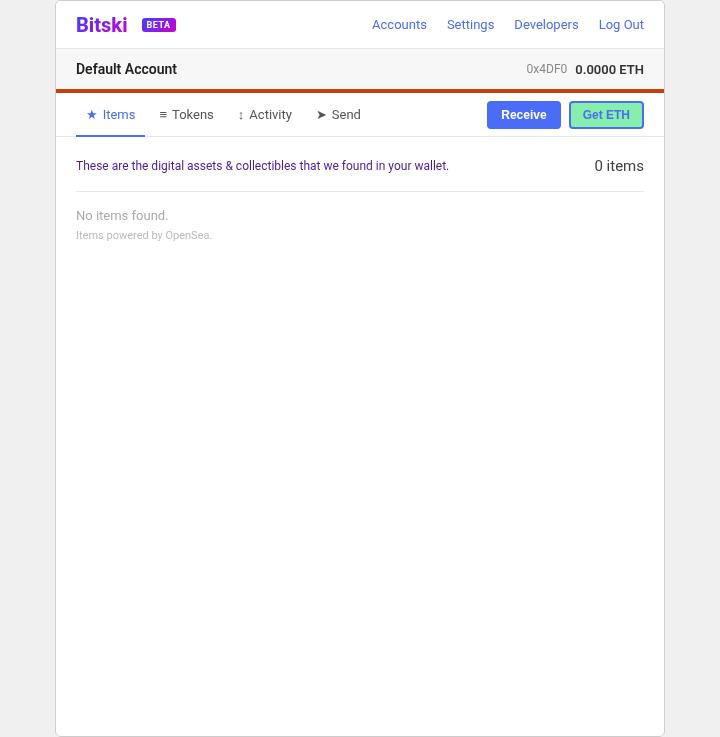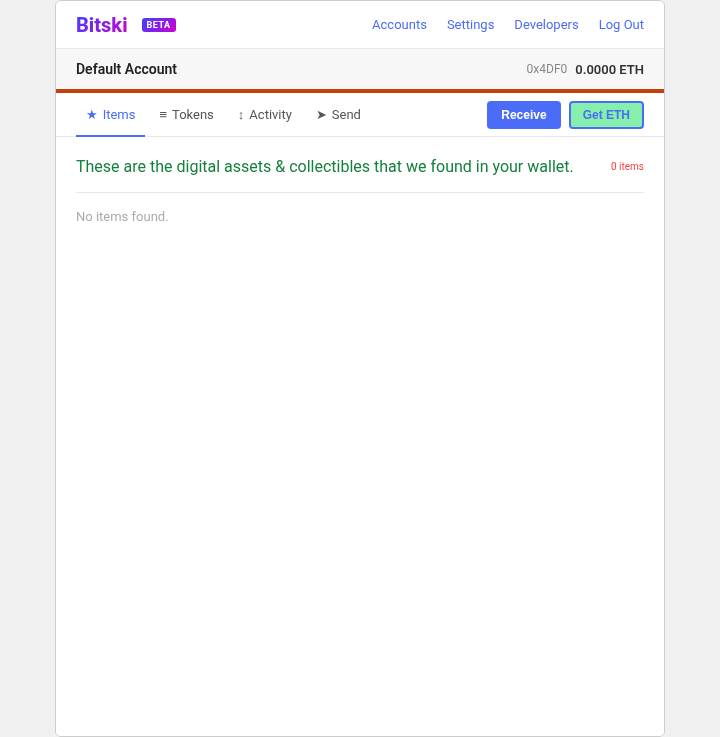--- a/index.html
+++ b/index.html
@@ -162,26 +162,26 @@
       padding: 20px;
       background: #fff;
     }
     .items-description-row {
       display: flex;
       align-items: center;
       justify-content: space-between;
       margin-bottom: 16px;
     }
     .items-description {
-      font-size: 16px;
-      color: #15803d;
+      font-size: 12px;
+      color: #4c1d95;
     }
     .items-count {
-      font-size: 10px;
-      color: #ef4444;
+      font-size: 15px;
+      color: #404040;
     }
     .no-items {
       font-size: 13px;
       color: #aaa;
       margin-bottom: 6px;
     }
     .powered-by {
       font-size: 11px;
       color: #bbb;
     }
@@ -244,14 +244,15 @@
     </div>
   </div>
 
   <div class="main-content">
     <div class="items-description-row">
       <span class="items-description">These are the digital assets &amp; collectibles that we found in your wallet.</span>
       <span class="items-count">0 items</span>
     </div>
     <div class="divider"></div>
     <p class="no-items">No items found.</p>
+    <p class="powered-by">Items powered by OpenSea.</p>
   </div>
 </div>
 
 </body></html>

